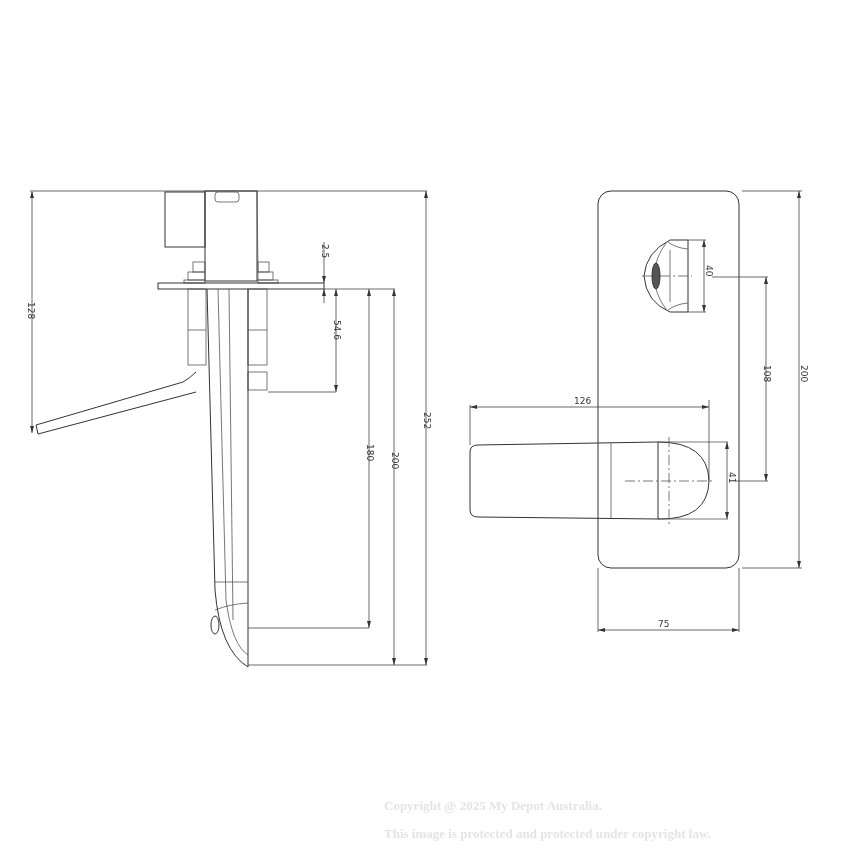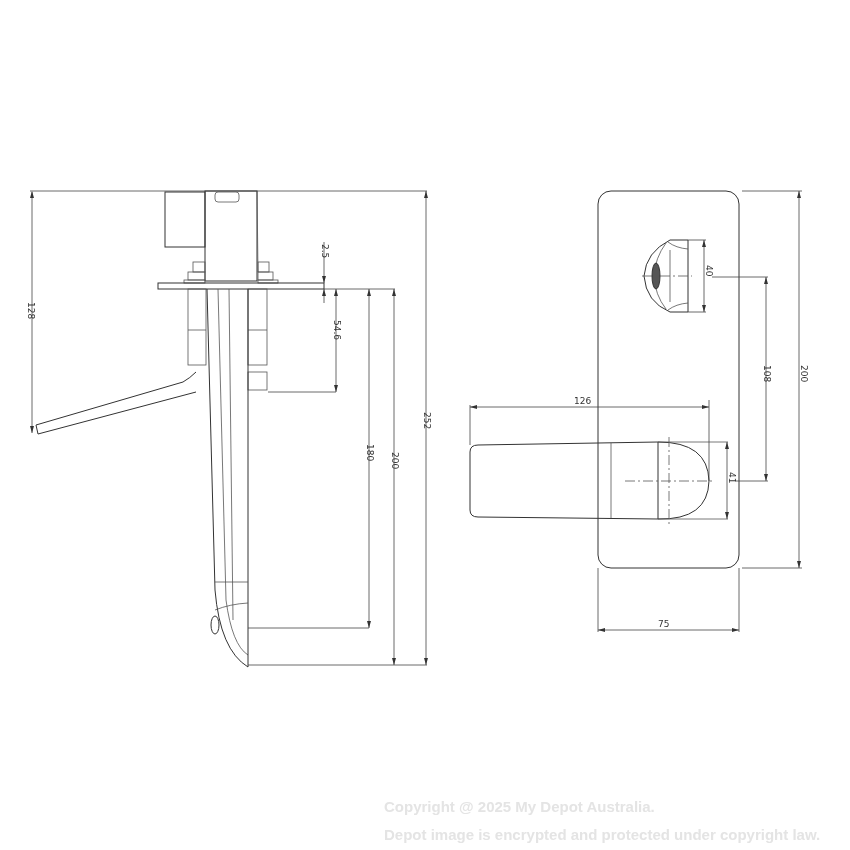--- a/index.html
+++ b/index.html
@@ -3,21 +3,21 @@
 <meta charset="utf-8">
 <style>
   html, body { margin:0; padding:0; background:#ffffff; }
   body { width:850px; height:850px; position:relative; overflow:hidden; font-family:"DejaVu Sans Mono", monospace; }
   svg { position:absolute; left:0; top:0; }
   .ln { stroke:#333; stroke-width:1; fill:none; }
   .thin { stroke:#555; stroke-width:0.8; fill:none; }
   .dim { stroke:#444; stroke-width:0.8; fill:none; }
   .dash { stroke:#555; stroke-width:0.8; fill:none; stroke-dasharray:10 3 2 3; }
   .dimtxt { font-family:"DejaVu Sans", sans-serif; font-size:9px; fill:#333; }
-  .wm { position:absolute; left:384px; font-family:Liberation Sans, sans-serif; font-size:15px; color:#e4e4e4; font-weight:bold; white-space:nowrap; }
+  .wm { position:absolute; left:384px; font-family:Liberation Serif, serif; font-size:13px; color:#e4e4e4; font-weight:bold; white-space:nowrap; }
 </style>
 </head>
 <body>
 
 <svg width="850" height="850" viewBox="0 0 850 850">
 
   <g>
 
     <line class="dim" x1="30" y1="191" x2="427" y2="191"></line>
 
@@ -146,13 +146,13 @@
     <line class="dim" x1="598" y1="568" x2="598" y2="632"></line>
     <line class="dim" x1="739" y1="568" x2="739" y2="632"></line>
     <line class="dim" x1="598" y1="630" x2="739" y2="630"></line>
     <polygon points="598,630 605,628 605,632" fill="#333"></polygon>
     <polygon points="739,630 732,628 732,632" fill="#333"></polygon>
     <text class="dimtxt" x="658" y="627">75</text>
   </g>
 </svg>
 
 <div class="wm" style="top:798px;">Copyright @ 2025 My Depot Australia.</div>
-<div class="wm" style="top:826px;">Depot image is encrypted and protected under copyright law.</div>
+<div class="wm" style="top:826px;">This image is protected and protected under copyright law.</div>
 
 </body></html>

